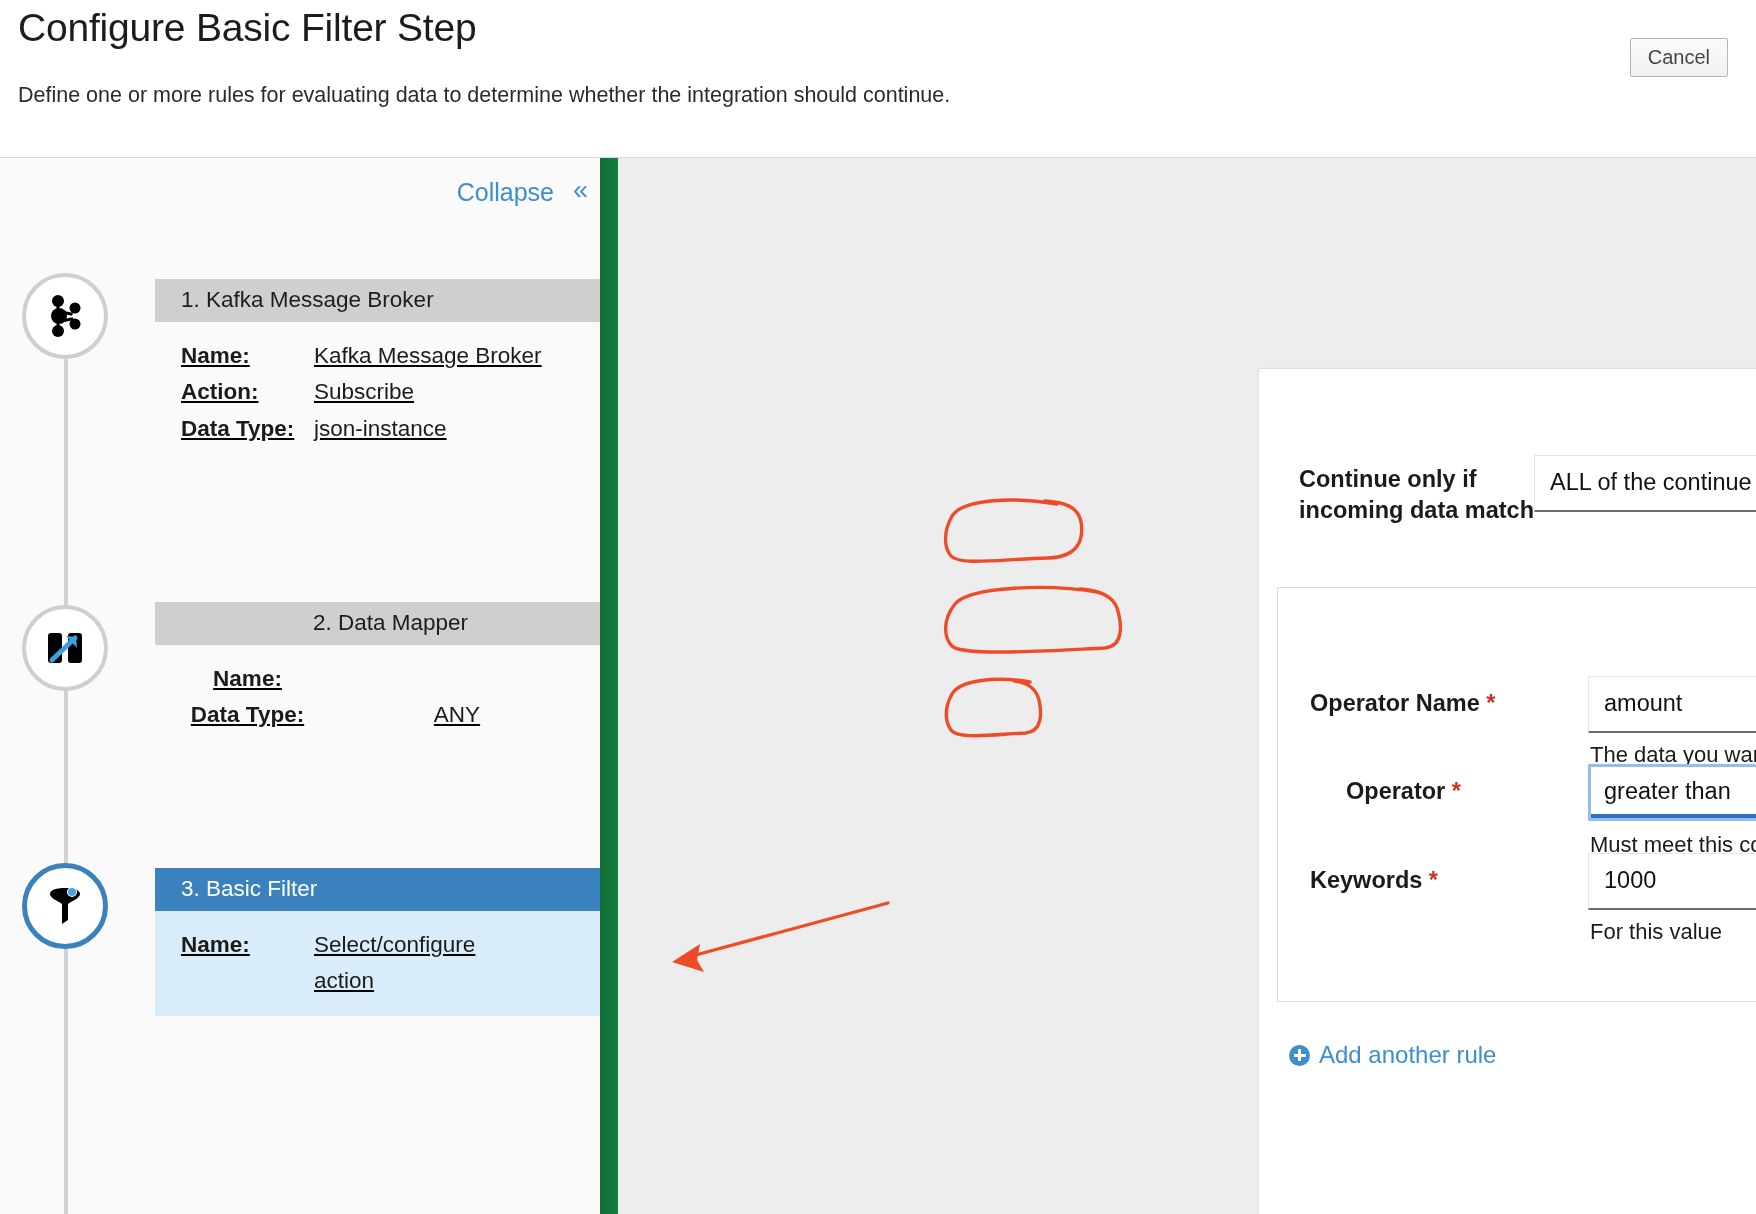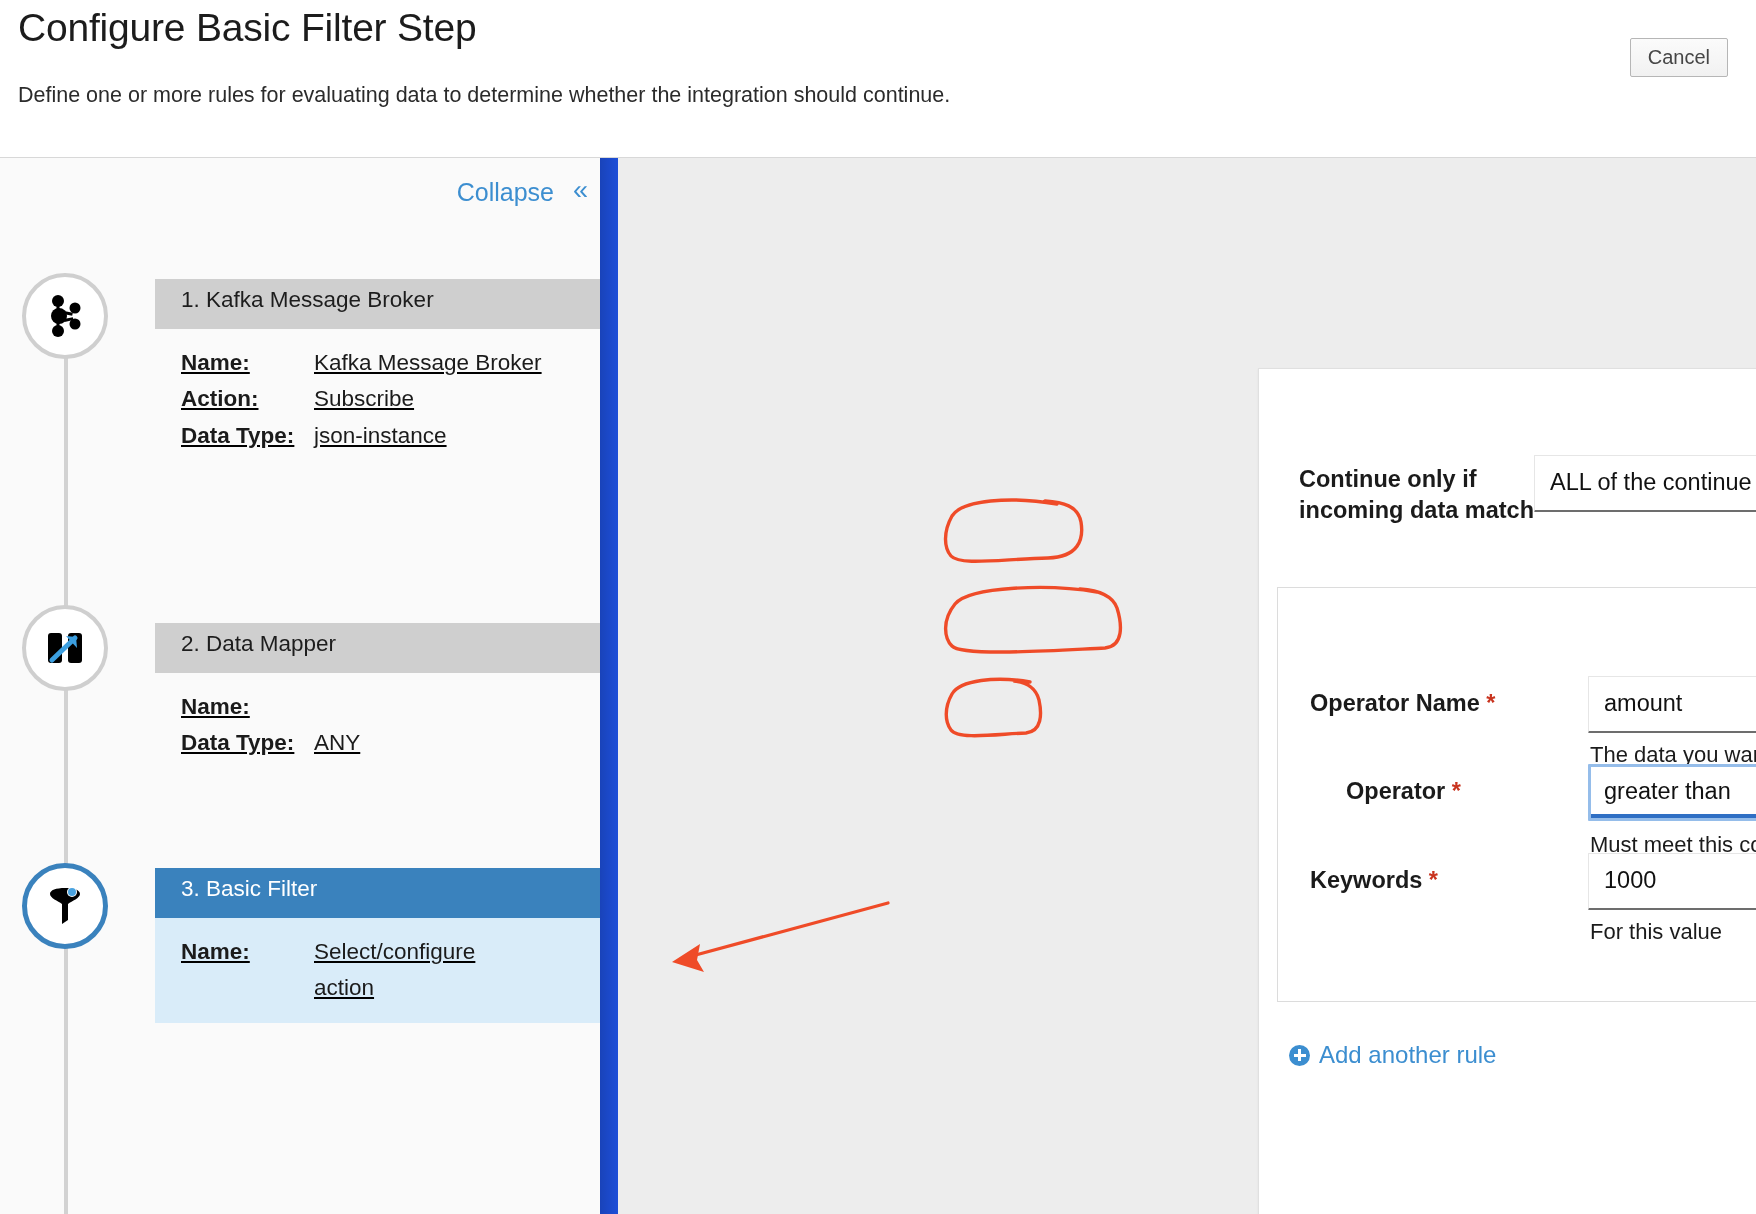--- a/index.html
+++ b/index.html
@@ -3,21 +3,21 @@
 <meta charset="utf-8">
 <style>
   * { box-sizing: border-box; }
   html, body {
     margin: 0; padding: 0;
     width: 1756px; height: 1214px;
     background: #ffffff;
     font-family: "Liberation Sans", sans-serif;
     -webkit-font-smoothing: antialiased;
   }
-  #root { position: relative; width: 1756px; height: 1214px; overflow: hidden; background:#1d4ed8; }
+  #root { position: relative; width: 1756px; height: 1214px; overflow: hidden; background:#15803d; }
 
   
   .header {
     position: absolute; left:0; top:0; width:1756px; height:158px;
     background:#ffffff; border-bottom:1px solid #d8d8d8;
   }
   .page-title {
     position:absolute; left:18px; top:6px;
     font-size:39px; font-weight:400; color:#1c1c1c; letter-spacing:-0.2px;
     white-space:nowrap;
@@ -65,21 +65,21 @@
     position:absolute; left:22px; width:86px; height:86px;
     border-radius:50%; background:#ffffff;
     border:4px solid #cfcfcf;
     display:flex; align-items:center; justify-content:center;
   }
   .node.active { border-color:#3a82bd; border-width:5px; }
 
   .stepbox { position:absolute; left:155px; width:445px; }
   .stepbox .bar {
     background:#cfcfcf; color:#1d1d1d;
-    font-size:22.5px; padding:8px 0 16px 26px;
+    font-size:22.5px; padding:8px 0 9px 26px;
   }
   .stepbox.active .bar { background:#3a82bd; color:#ffffff; }
   .stepbox .body { padding:16px 0 16px 26px;text-decoration:underline; }
   .stepbox.active .body { background:#d9ecf9; }
   .kv { display:flex; font-size:22.5px; line-height:1.62; color:#1b1b1b; }
   .kv .k { font-weight:bold; width:133px; flex:0 0 133px; }
   .kv .v { flex:1 1 auto; }
 
   
   .stage { position:absolute; left:618px; top:158px; width:1138px; height:1056px; background:#ededed; }
@@ -209,21 +209,21 @@
           <span class="k">Action:</span>
           <span class="v">Subscribe</span>
         </div>
         <div class="kv">
           <span class="k">Data Type:</span>
           <span class="v">json-instance</span>
         </div>
       </div>
     </div>
 
-    <div class="stepbox" style="top:465px;">
+    <div class="stepbox" style="top:444px;text-align:center;">
       <div class="bar">2. Data Mapper</div>
       <div class="body">
         <div class="kv">
           <span class="k">Name:</span>
         </div>
         <div class="kv">
           <span class="k">Data Type:</span>
           <span class="v">ANY</span>
         </div>
       </div>

